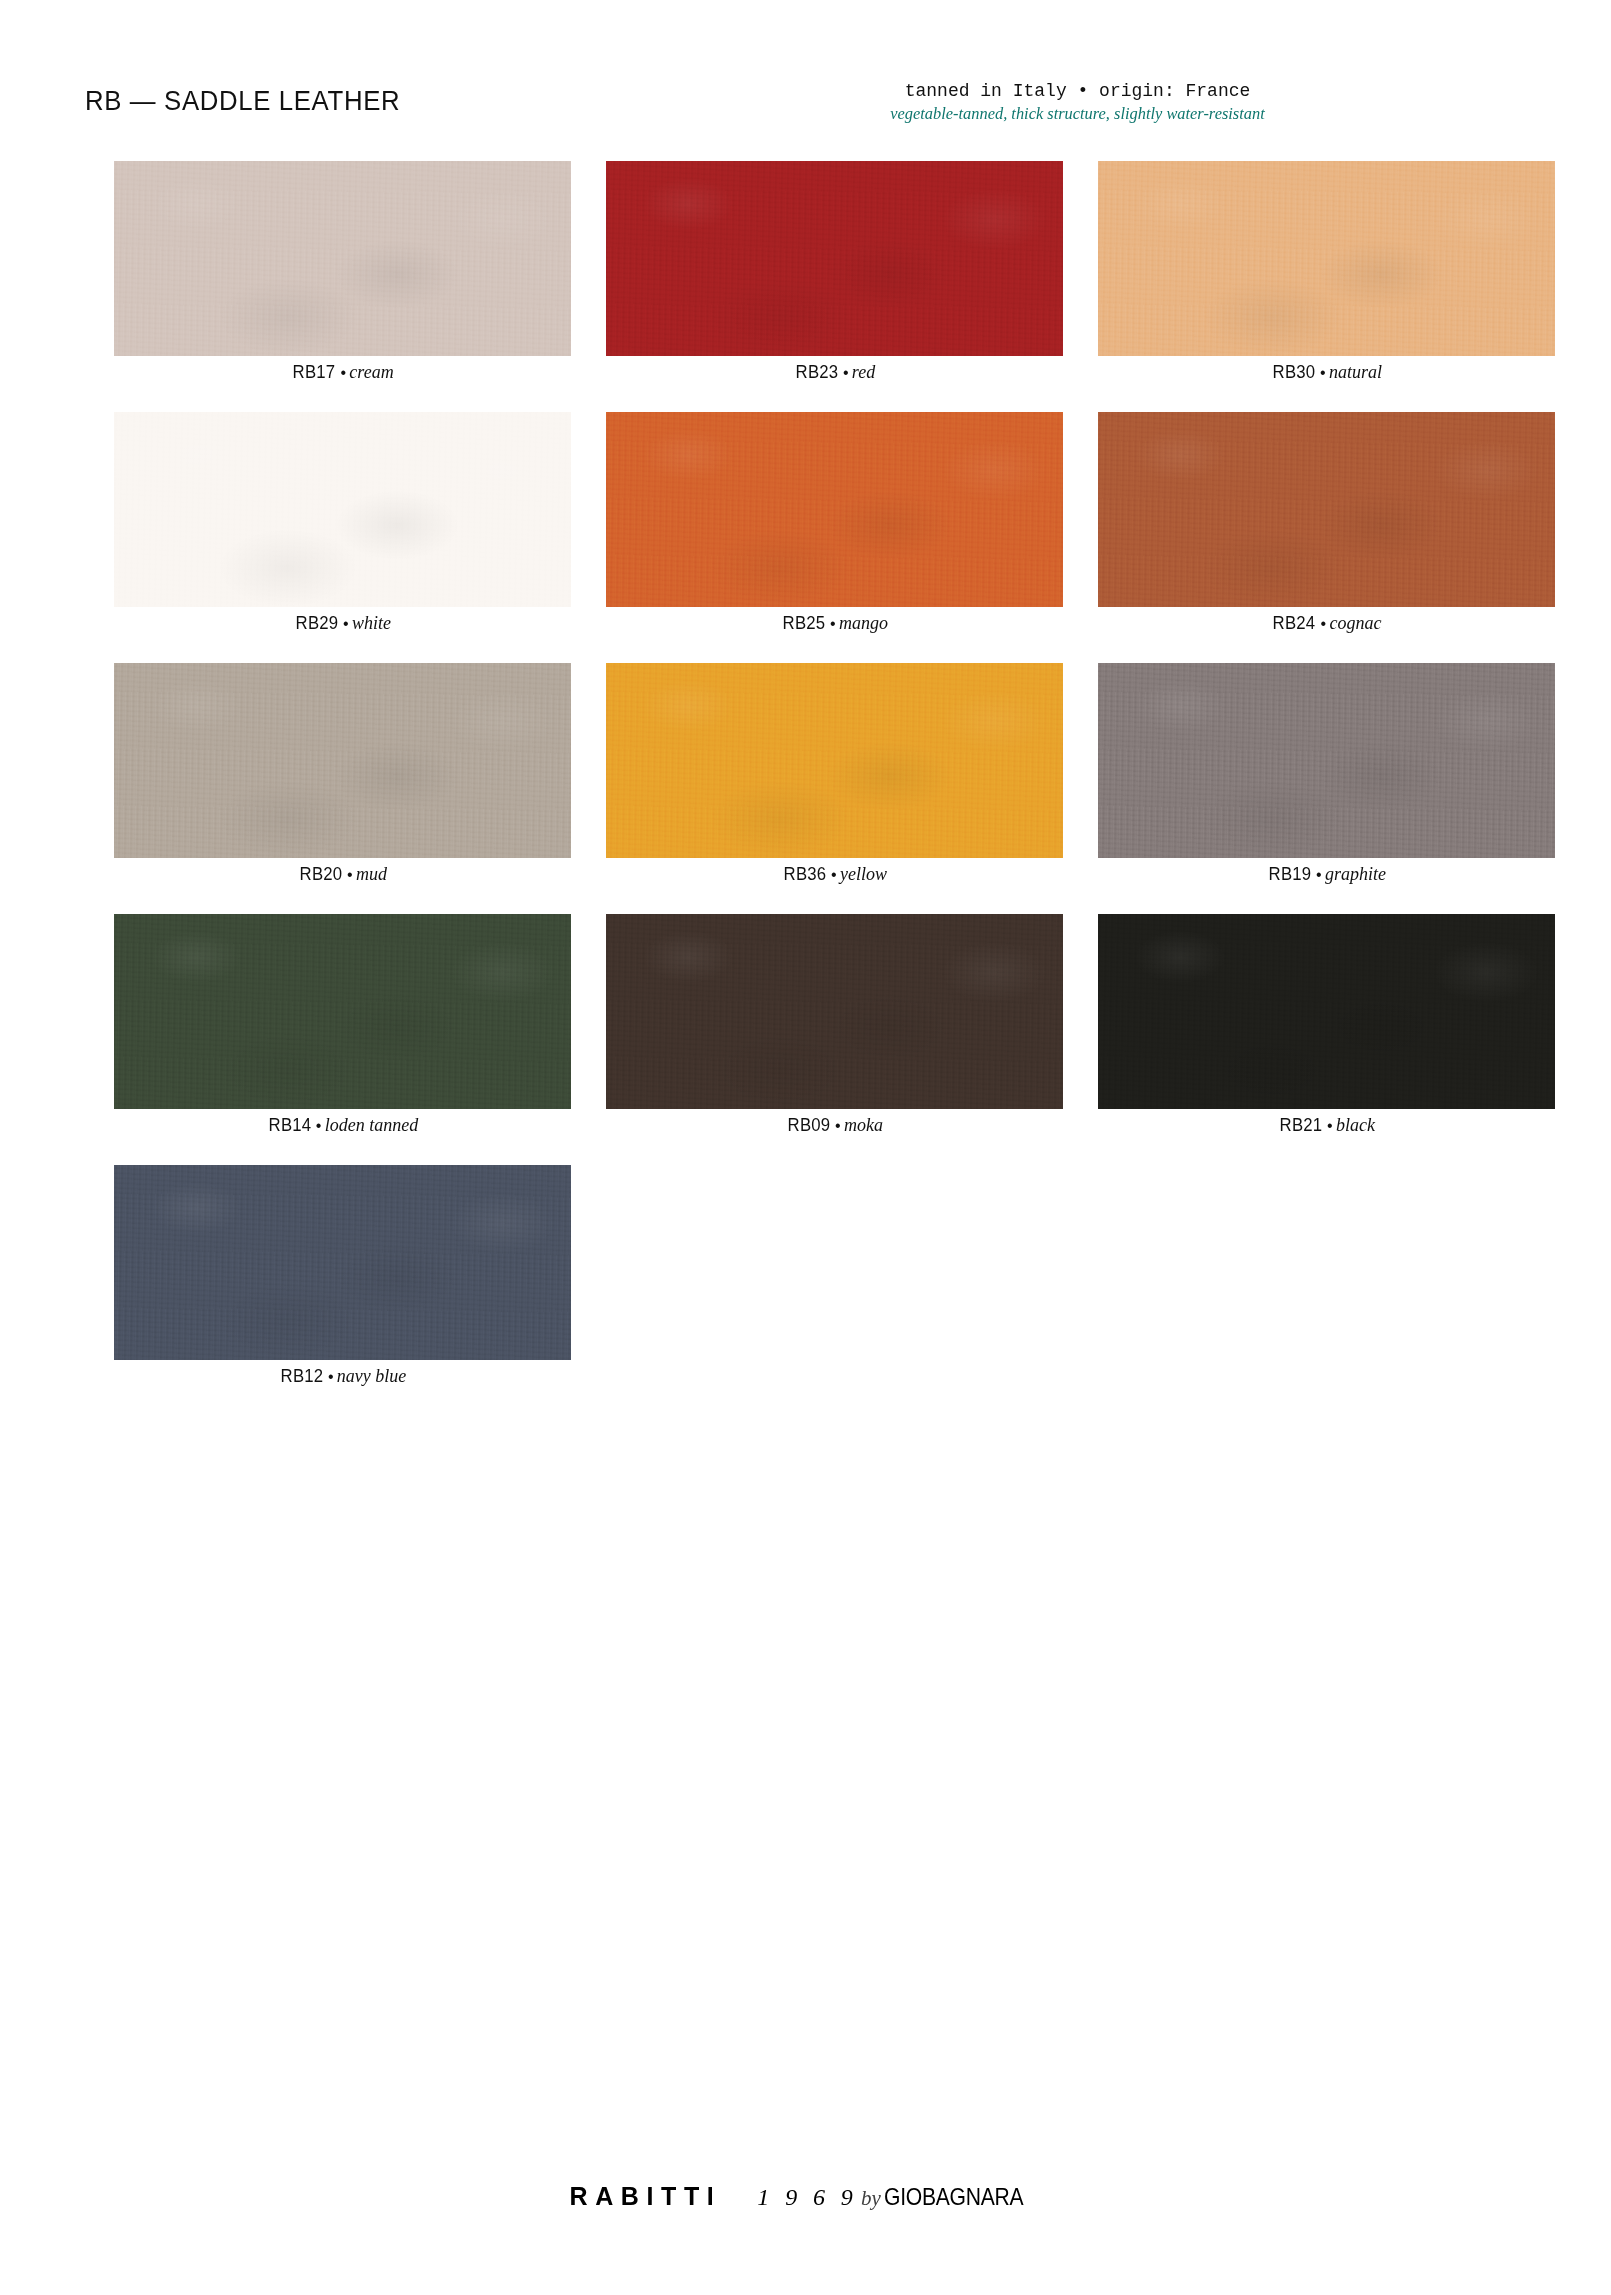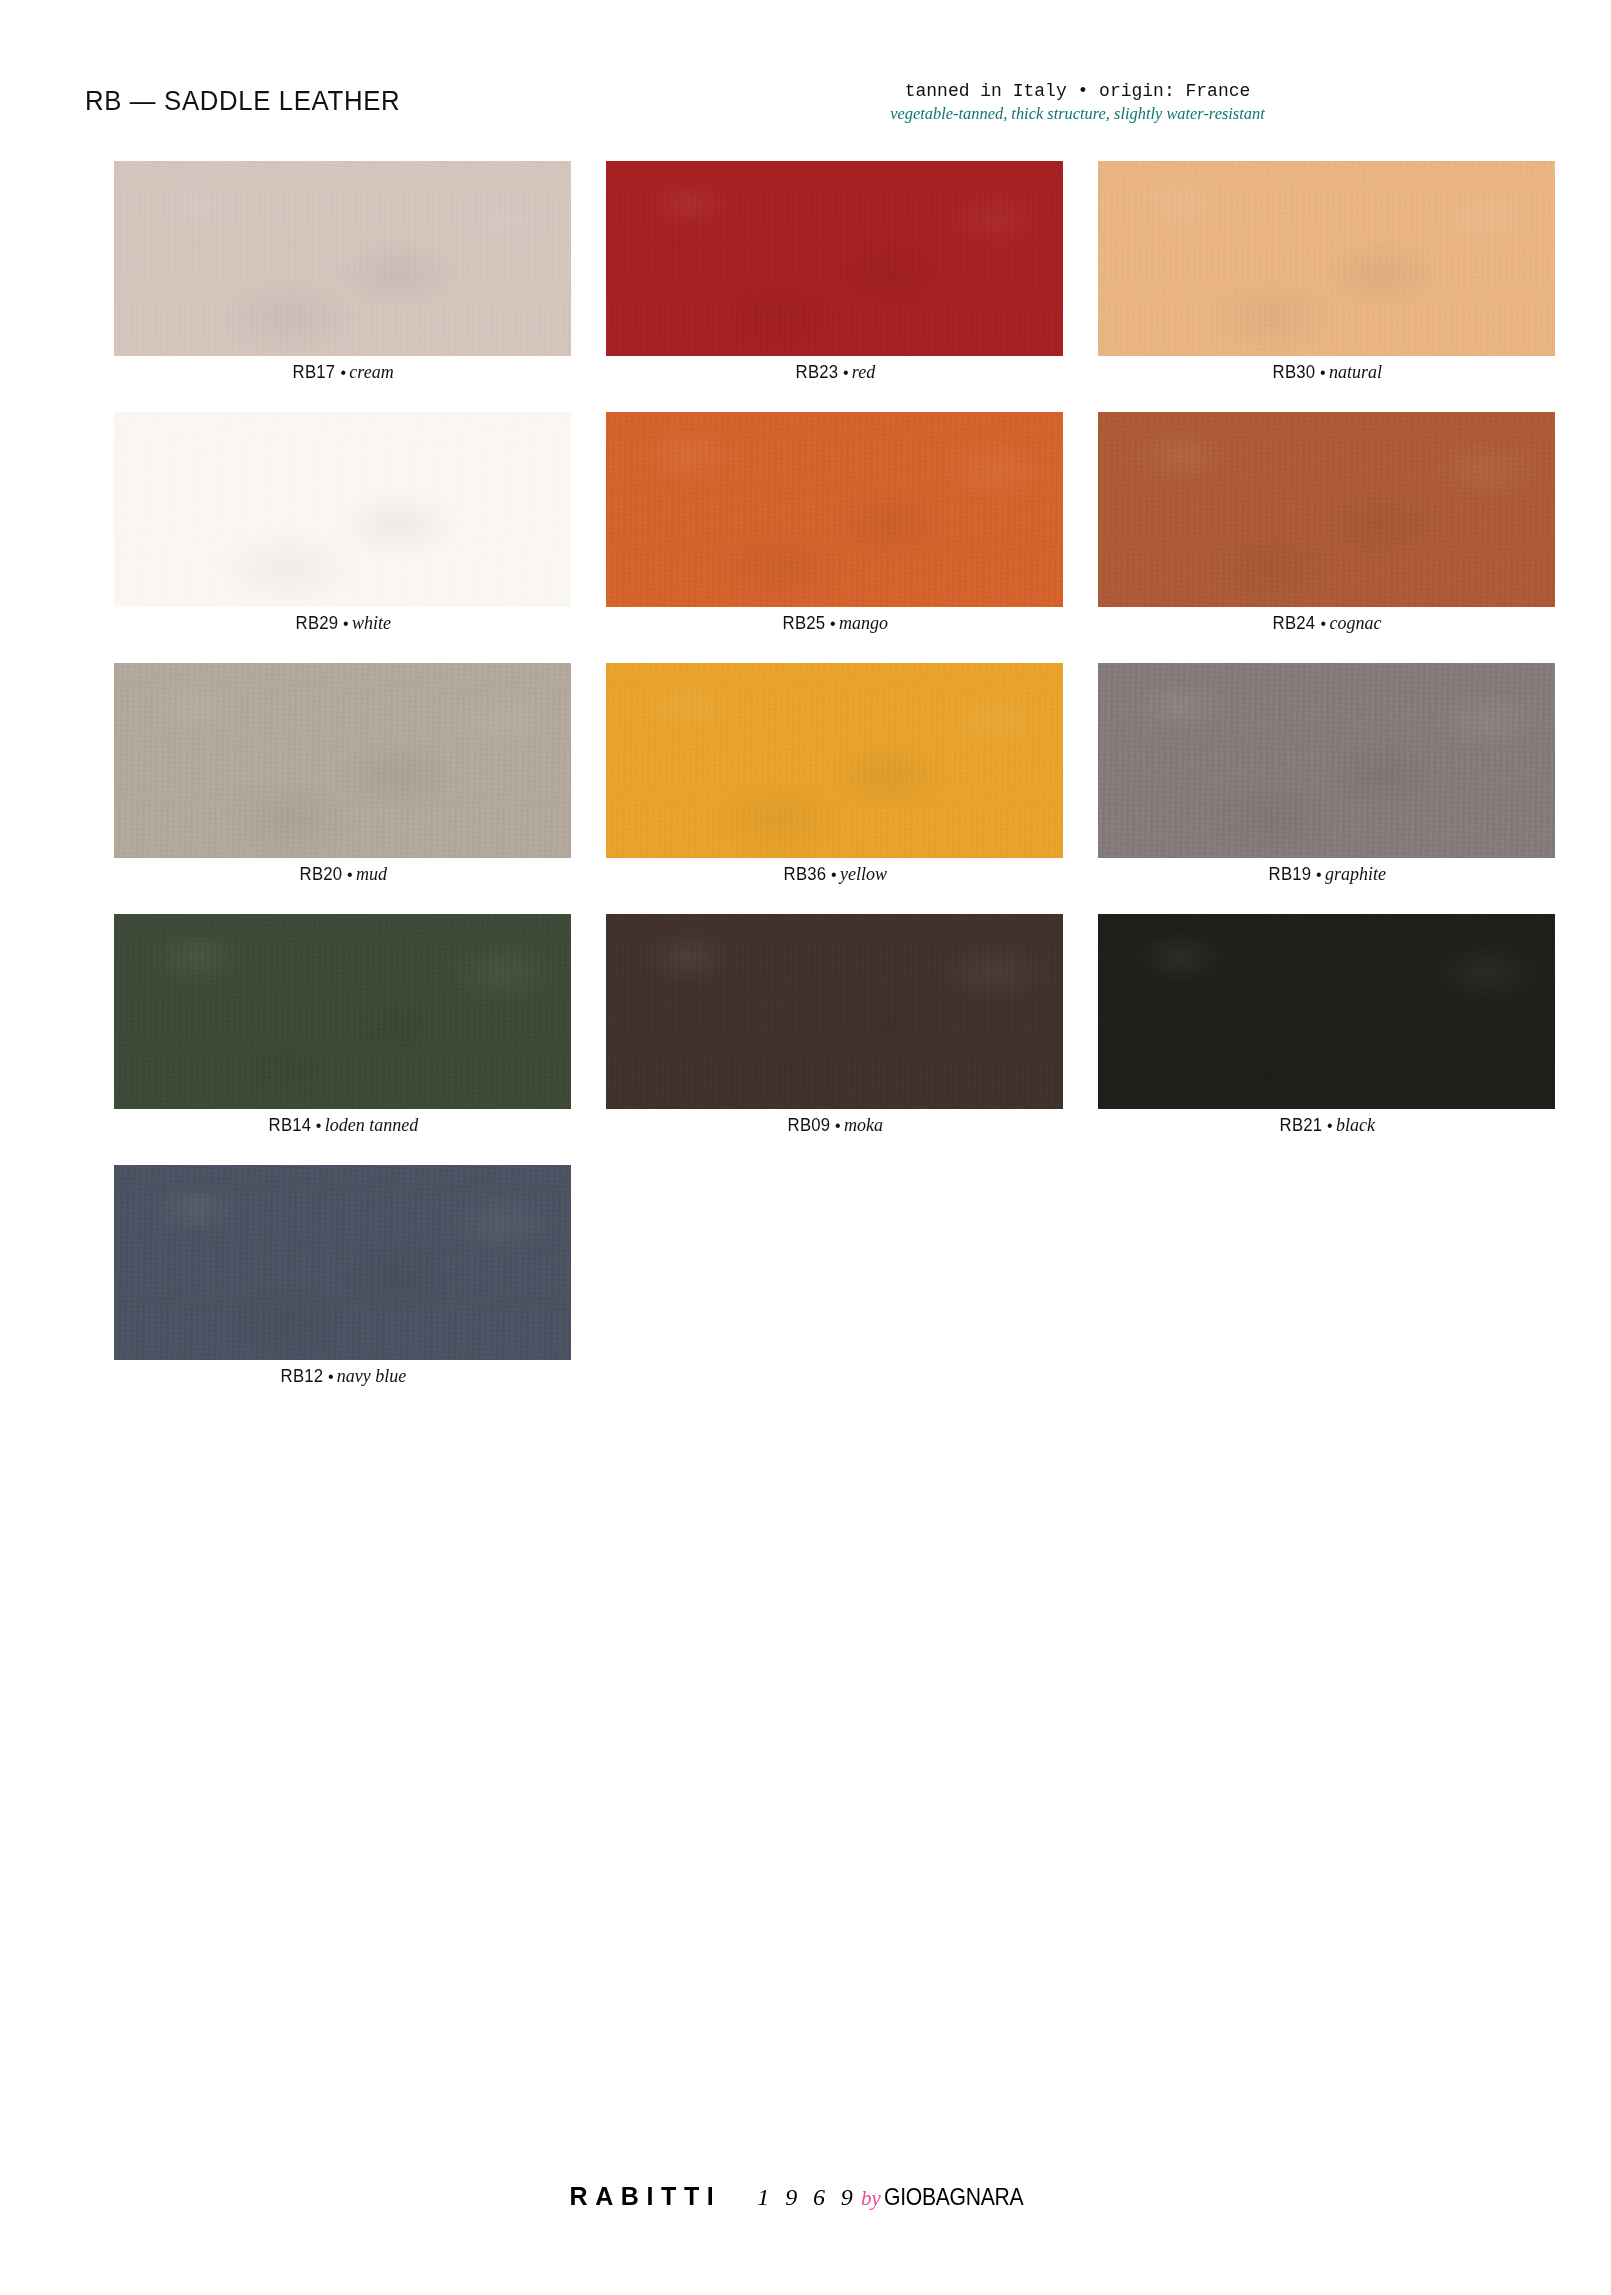--- a/index.html
+++ b/index.html
@@ -180,21 +180,21 @@
     font-style: italic;
     font-size: 24px;
     letter-spacing: 4.9px;
     color: #000000;
     margin-left: 36px;
   }
   .brand-by {
     font-family: "Liberation Serif", serif;
     font-style: italic;
     font-size: 21px;
-    color: #ec4899;
+    color: #404040;
     padding: 0 3.3px;
   }
   .brand-sub {
     font-family: "Liberation Sans", sans-serif;
     font-size: 24px;
     font-weight: 400;
     letter-spacing: -0.3px;
     color: #000000;
     display: inline-block;
     transform: scaleX(0.88);

